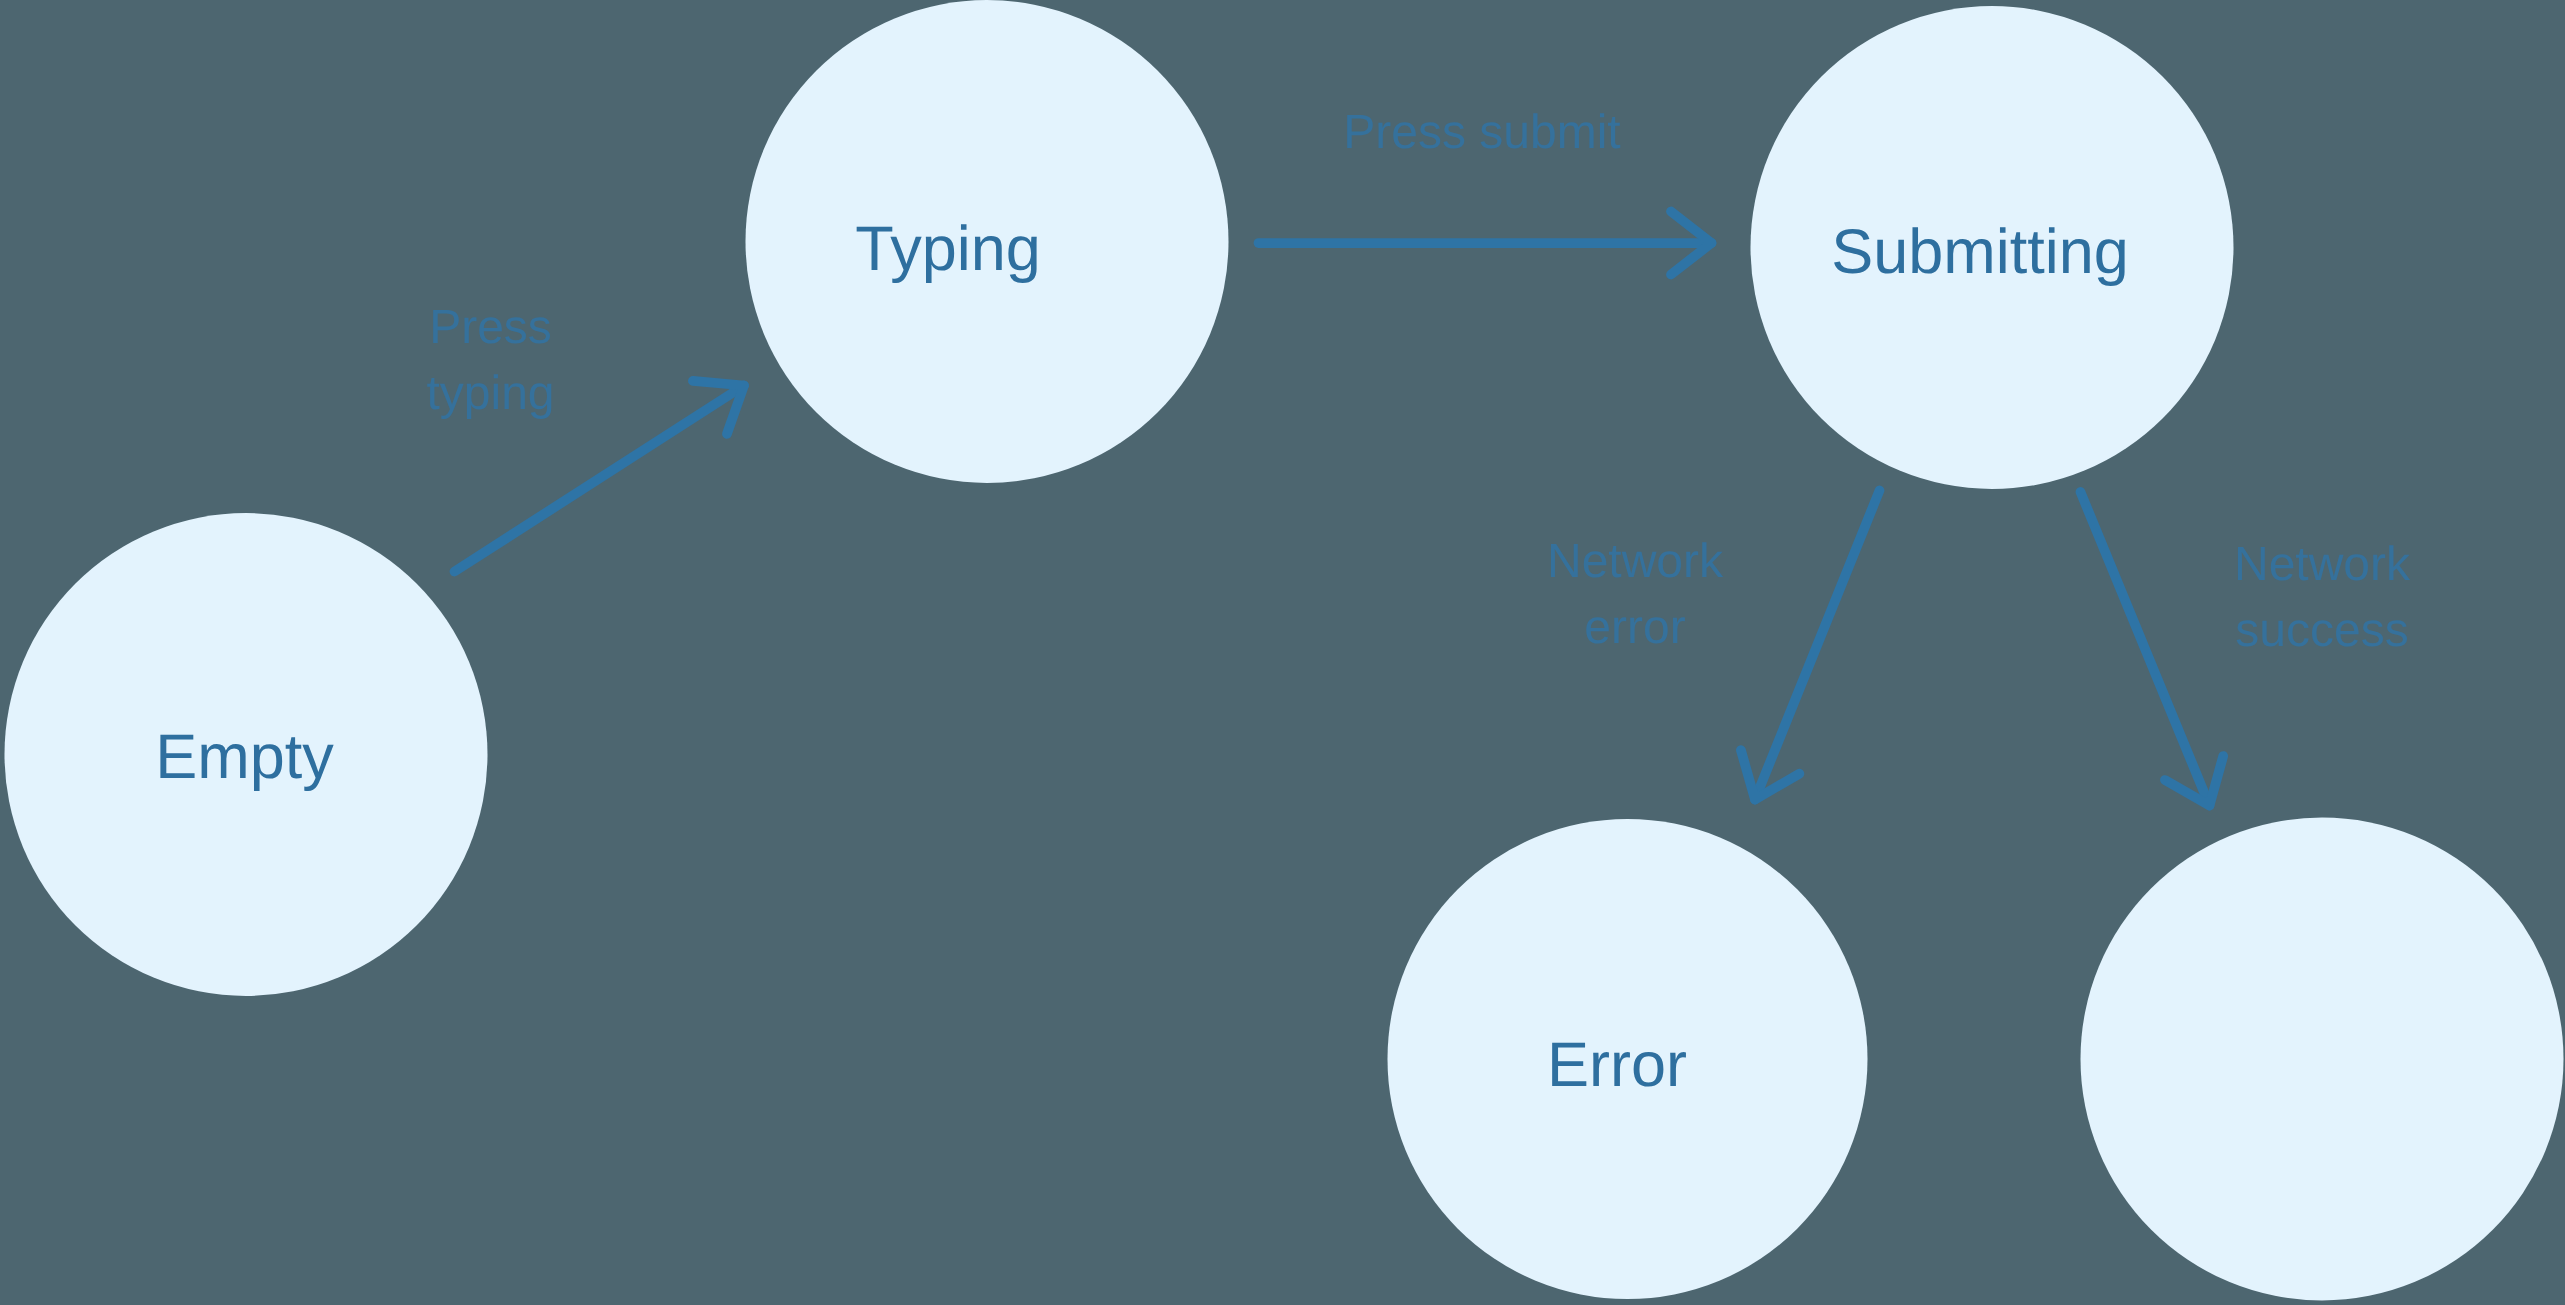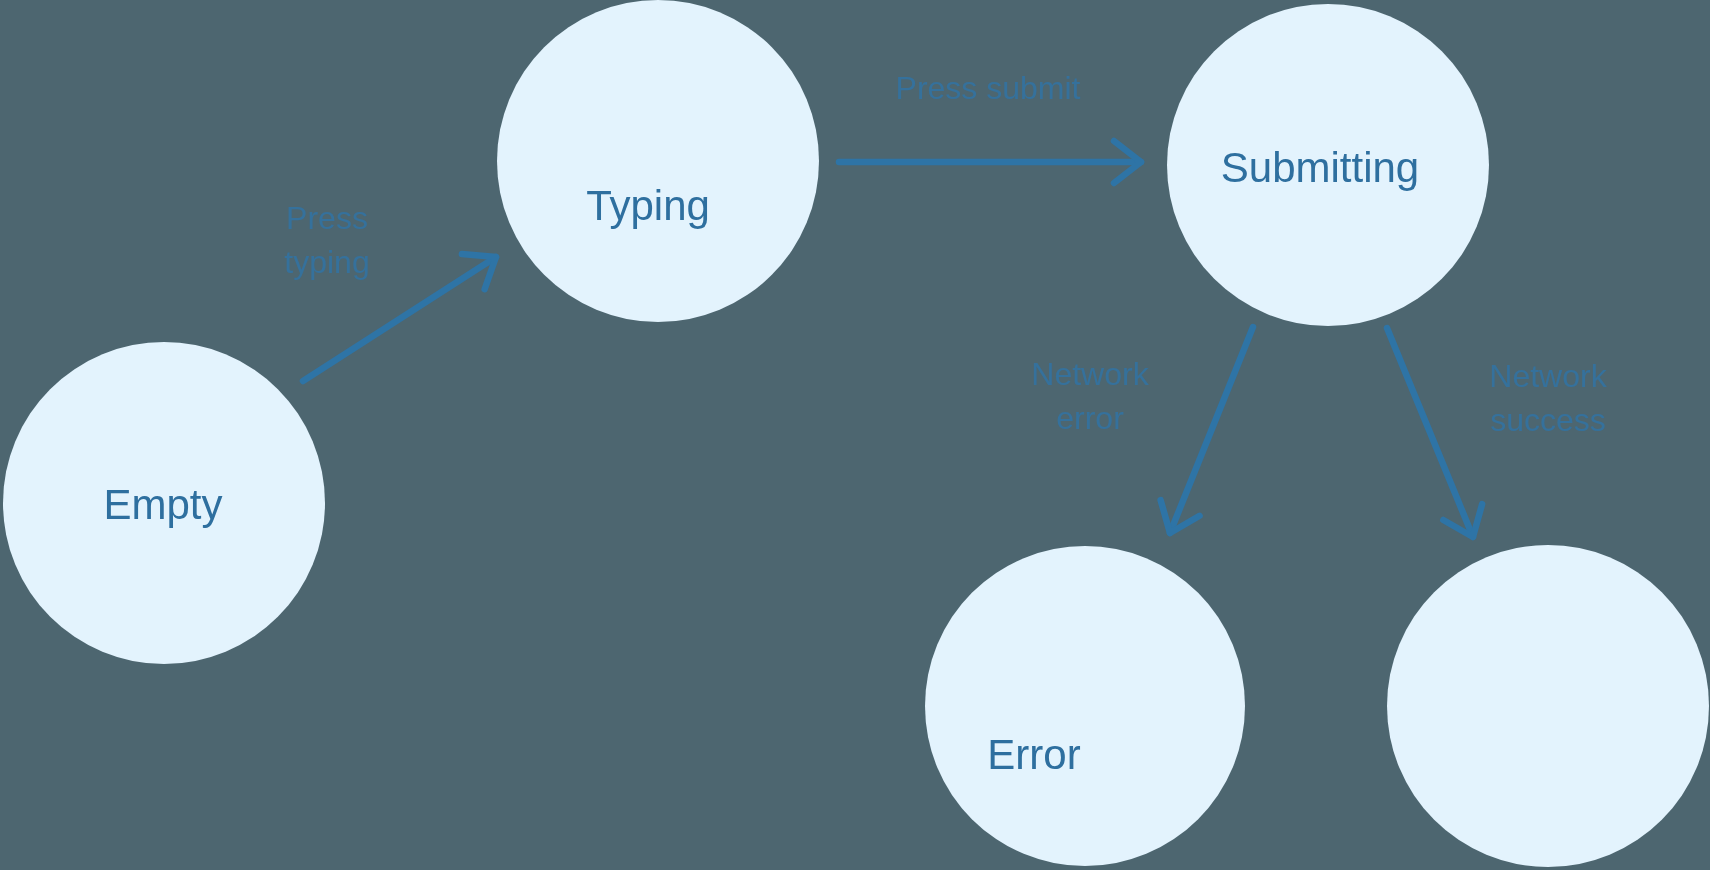--- a/index.html
+++ b/index.html
@@ -70,22 +70,22 @@
     <circle class="state-node" cx="1085" cy="706" r="160"></circle>
     <circle class="state-node" cx="1548" cy="706" r="161"></circle>
 
     <path class="edge-line" d="M303,381 L496,257" marker-end="url(#chev)"></path>
     <path class="edge-line" d="M839,162 L1141,162" marker-end="url(#chev)"></path>
     <path class="edge-line" d="M1253,327 L1170,533" marker-end="url(#chev)"></path>
     <path class="edge-line" d="M1387,328 L1473,537" marker-end="url(#chev)"></path>
   </svg>
 
   <div class="label state-label" style="left:163px; top:505px;">Empty</div>
-  <div class="label state-label" style="left:648px; top:166px;margin-top:40px;">Typing</div>
+  <div class="label state-label" style="left:632px; top:166px;">Typing</div>
   <div class="label state-label" style="left:1320px; top:168px;">Submitting</div>
-  <div class="label state-label" style="left:1034px; top:710px;margin-top:45px;">Error</div>
+  <div class="label state-label" style="left:1078px; top:710px;">Error</div>
 
   <div class="label edge-label" style="left:327px; top:240px; width:150px;">Press typing</div>
   <div class="label edge-label nowrap" style="left:988px; top:88px;">Press submit</div>
   <div class="label edge-label" style="left:1090px; top:396px; width:180px;">Network error</div>
   <div class="label edge-label" style="left:1548px; top:398px; width:190px;">Network success</div>
 
 </div>
 
 </body></html>

